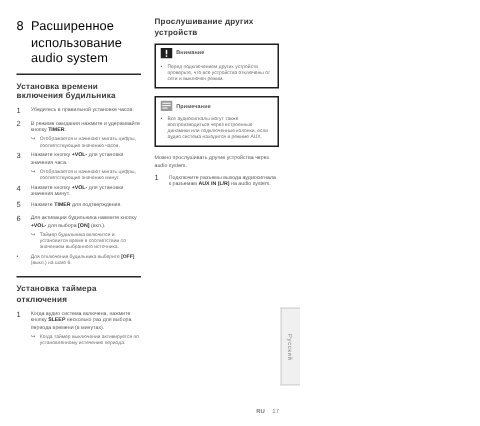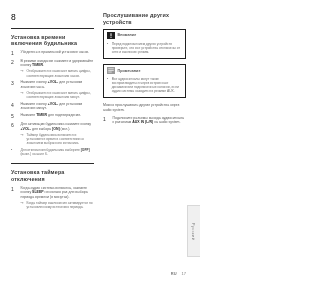--- a/index.html
+++ b/index.html
@@ -233,20 +233,21 @@
 </head>
 <body>
 
 <div class="page">
   <div class="columns">
 
     <div class="col col-left">
 
       <div class="chapter">
         <div class="chapter-num">8</div>
+        <div class="chapter-title">Расширенное использование audio system</div>
       </div>
       <hr class="rule">
 
       <div class="section">
         <div class="section-head">Установка времени включения будильника</div>
 
         <div class="step">
           <div class="step-num">1</div>
           <div class="step-body">
             <div class="step-text">Убедитесь в правильной установке часов.</div>

